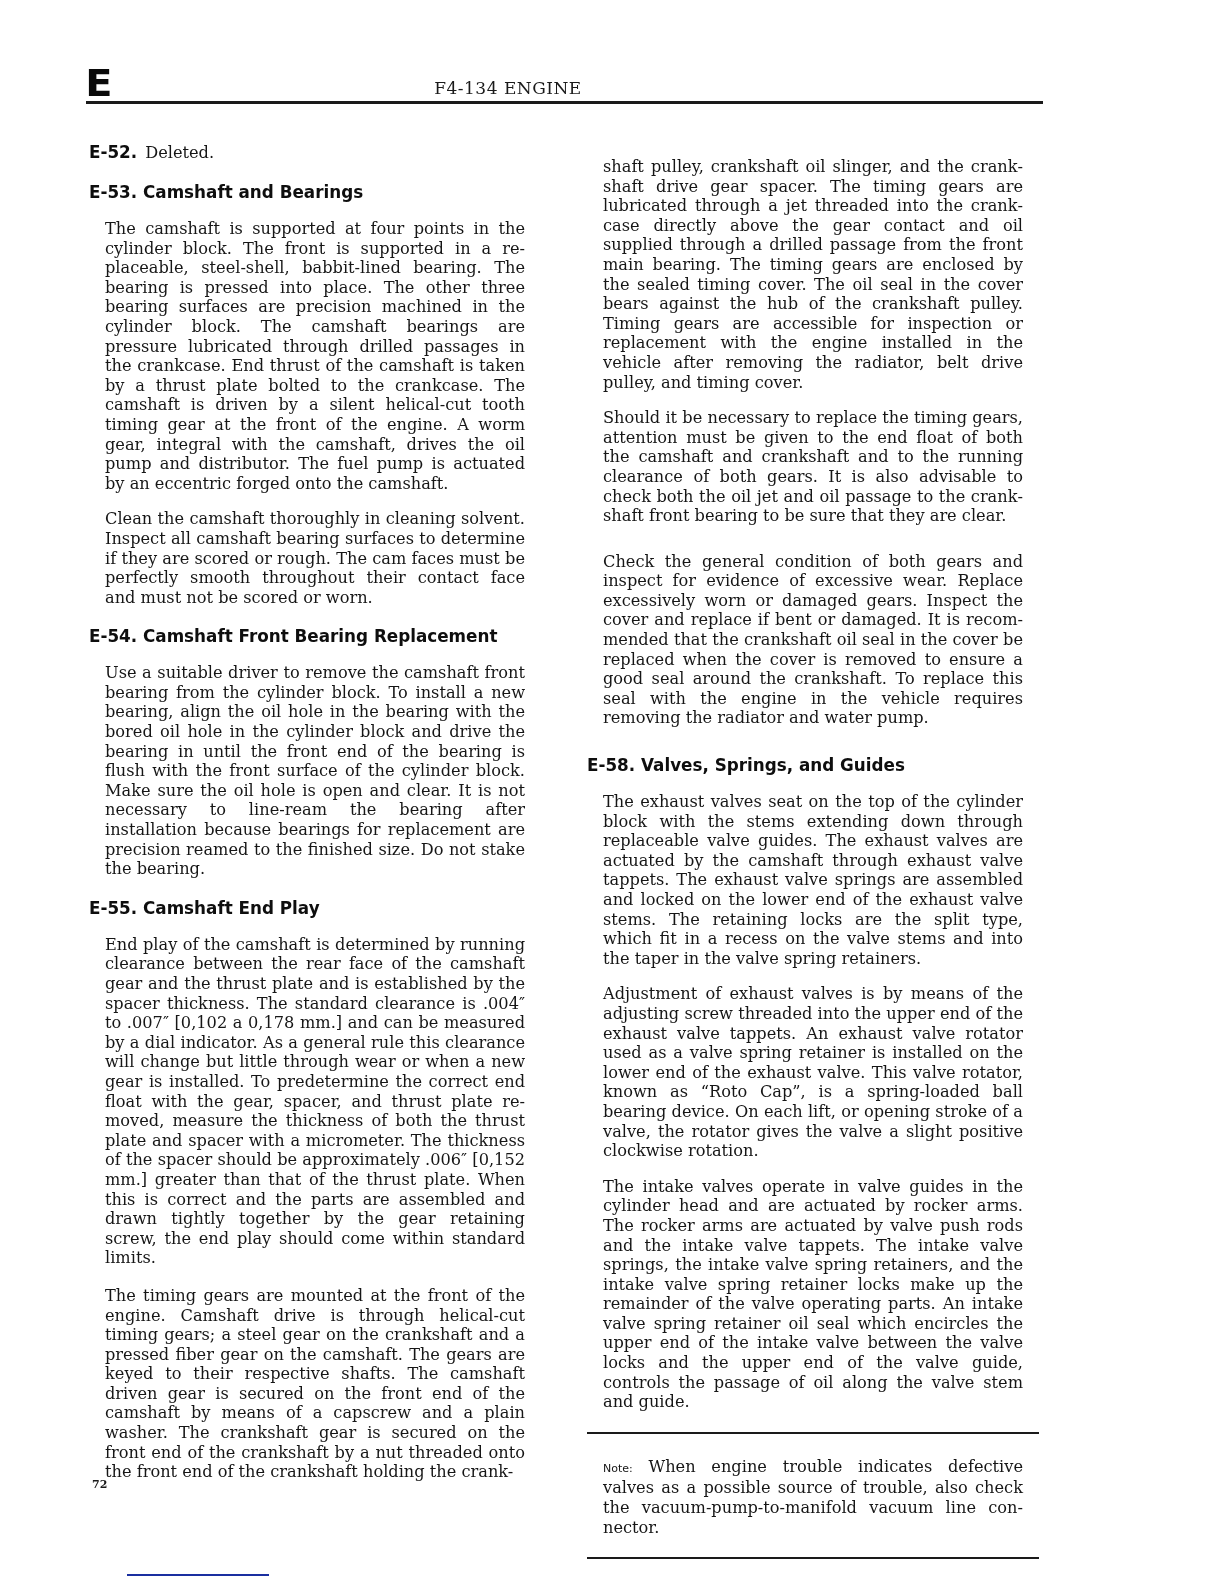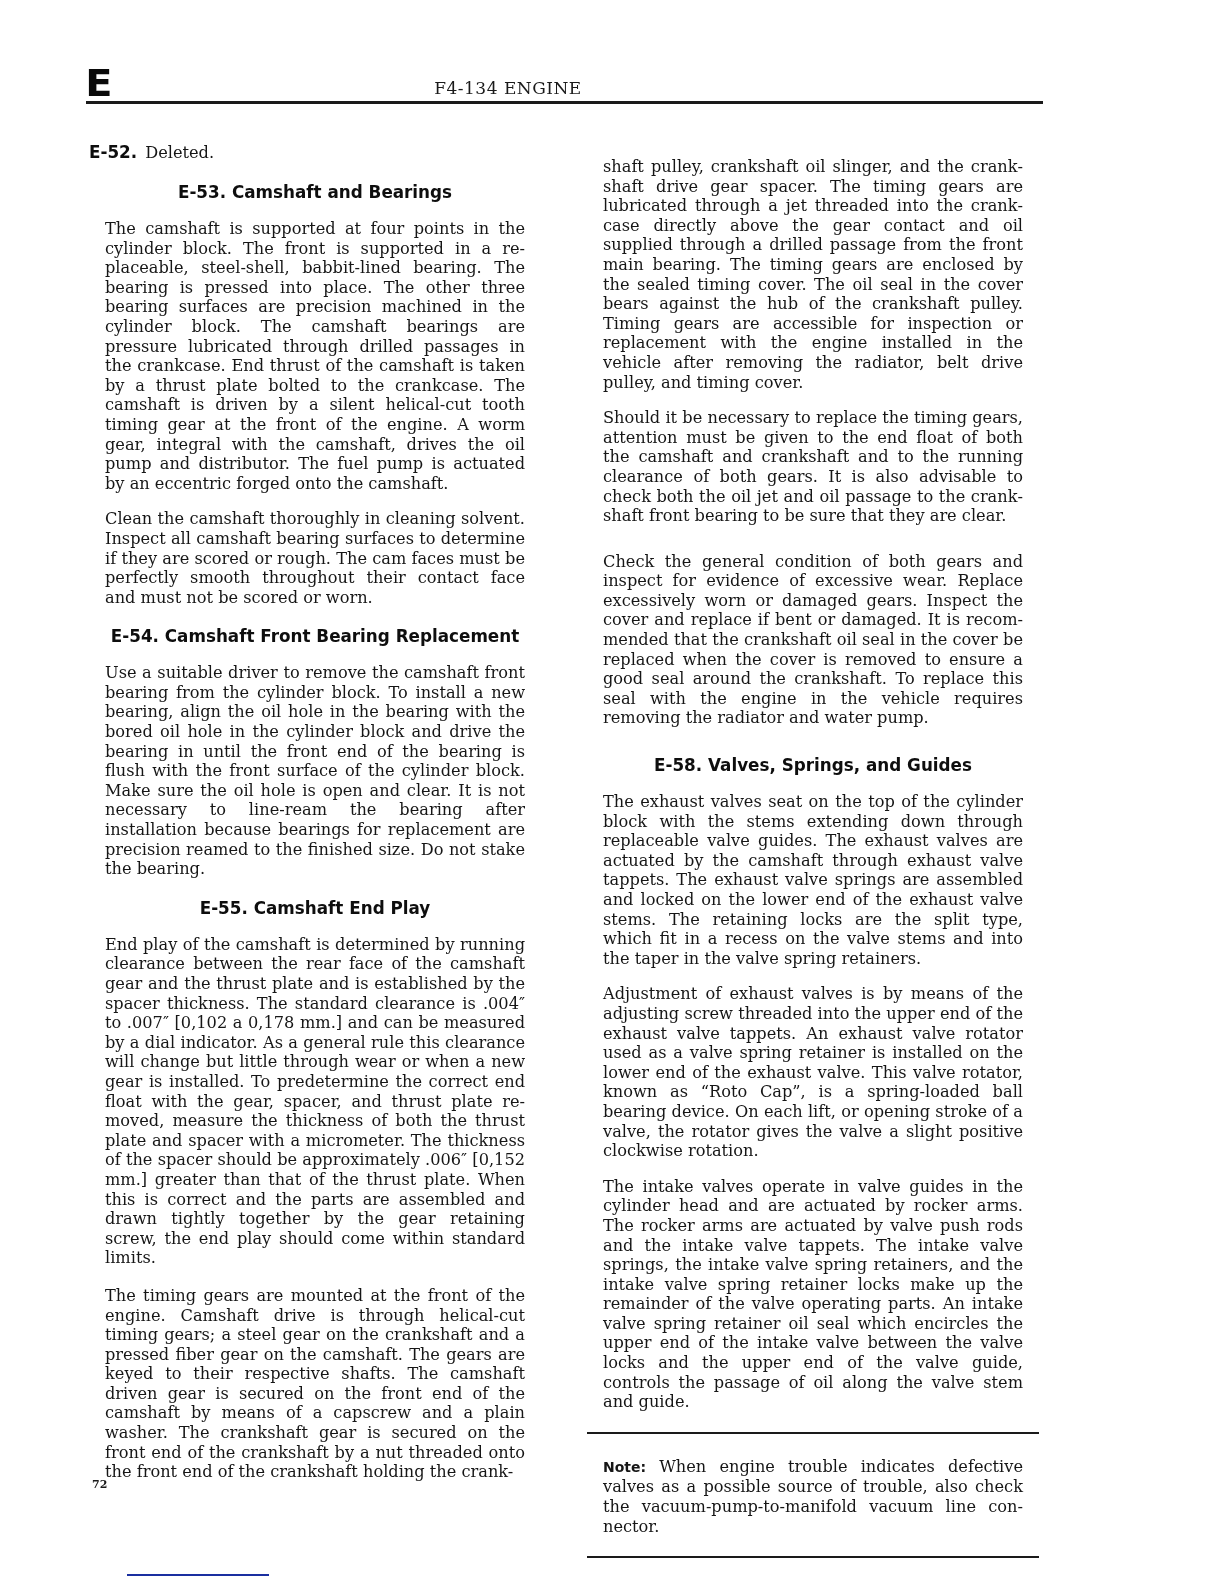--- a/index.html
+++ b/index.html
@@ -30,31 +30,31 @@
     }
     .col-left { left: 89px; top: 141px; }
     .col-right { left: 587px; top: 141px; }
 
     .para { margin: 16px; hyphens: manual; }
     .sec { margin: 0 0 0 0; }
     .sec + .sec { margin-top: 18px; }
     .sec-title {
       font-family: "DejaVu Sans", sans-serif; font-weight: bold;
       font-size: 16.8px; line-height: 22px; margin: 0 0 1px 0; color: #0e0e0e;
-      text-align: center;
+      text-align: left;
     }
     .sec-inline { display: flex; align-items: baseline; gap: 8px; }
     .sec-inline .sec-title { margin: 0; }
 
     .note {
       margin-top: 20px; border-top: 2.5px solid #1a1a1a; border-bottom: 2.5px solid #1a1a1a;
       padding: 7px 0 4px 0;
     }
     .note-label {
-      font-family: "DejaVu Sans", sans-serif; font-weight: bold; font-size: 14px;
+      font-family: "DejaVu Sans", sans-serif; font-weight: normal; font-size: 11px;
     }
 
     .page-num {
       position: absolute; left: 92px; top: 1478px;
       font-family: "DejaVu Serif", serif; font-weight: bold; font-size: 11px; color: #1a1a1a;
     }
     .blue-line {
       position: absolute; left: 127px; top: 1574px; width: 142px; height: 1.5px;
       background: #1a2fa0;
     }

